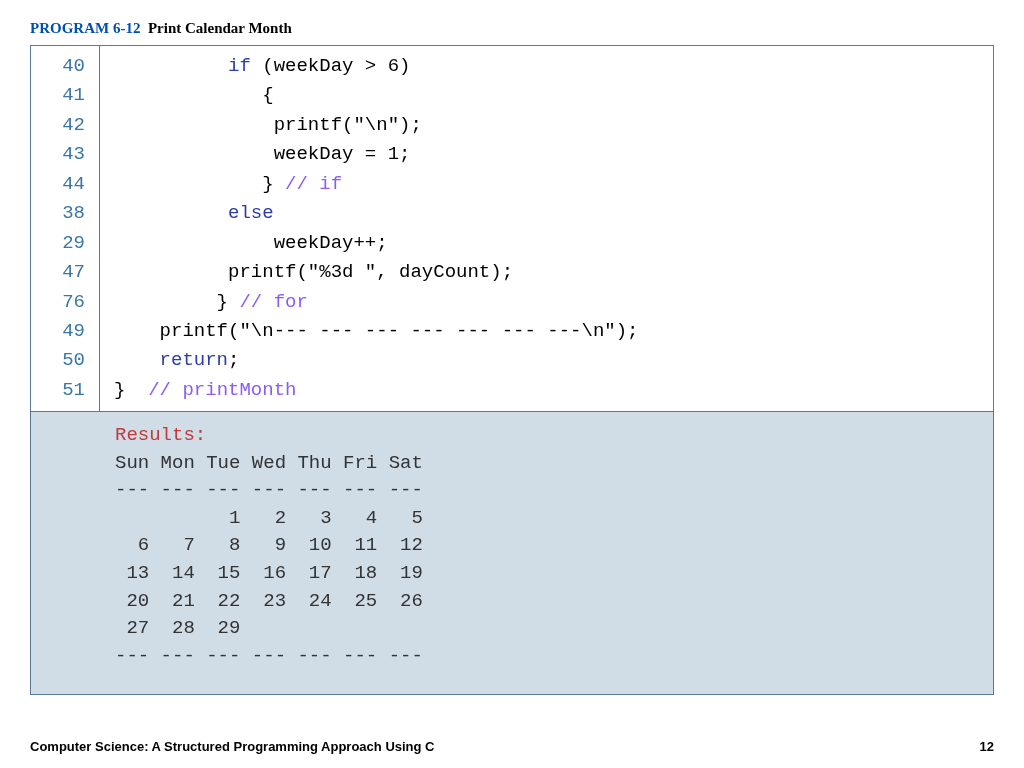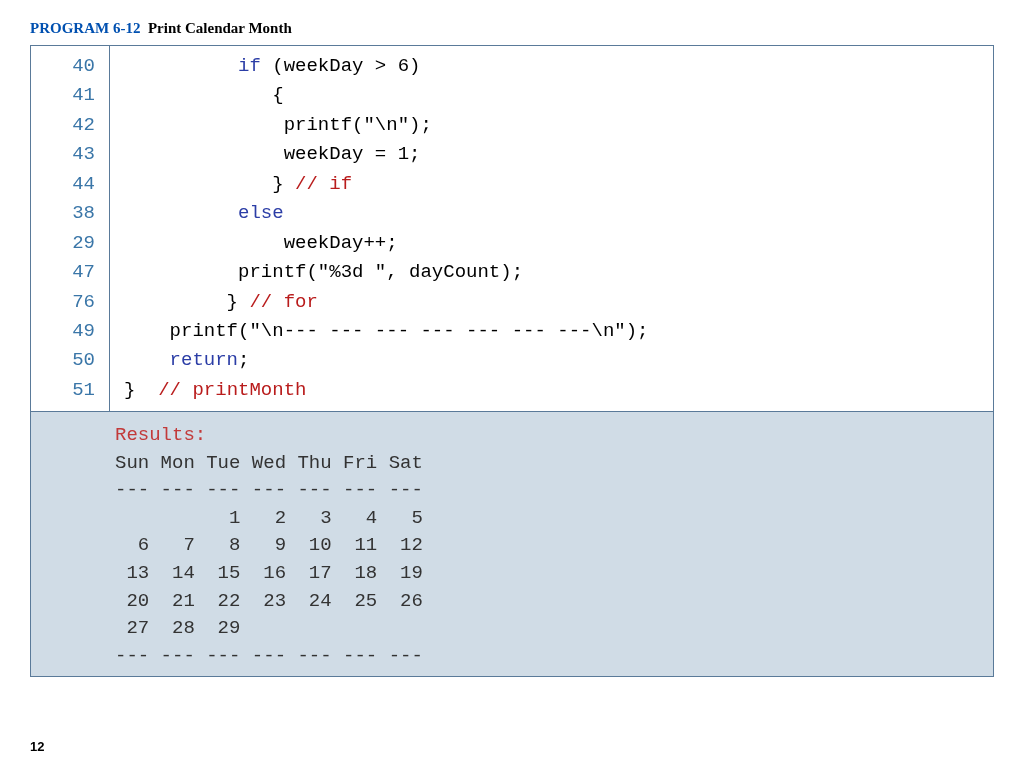--- a/index.html
+++ b/index.html
@@ -26,47 +26,46 @@
     color: #000;
   }
   .code-block {
     border: 1px solid #5a7a99;
     border-bottom: none;
     background: #ffffff;
     display: flex;
     font-family: 'Courier New', monospace;
     font-size: 19px;
     line-height: 1.55;
-    padding-left: 10px;
   }
   .gutter {
     width: 60px;
     color: #3a76a8;
     text-align: right;
     padding: 6px 8px 6px 0;
     border-right: 1px solid #5a7a99;
   }
   .gutter div {
     padding-right: 6px;
   }
   .code {
     padding: 6px 0 6px 14px;
     white-space: pre;
     color: #000;
     flex: 1;
   }
   .kw { color: #2b3da6; }
-  .com { color: #b91c1c; }
+  .com { color: #8b5cf6; }
   .results-block {
     border: 1px solid #5a7a99;
     background: #d0dce6;
     font-family: 'Courier New', monospace;
     font-size: 19px;
     line-height: 1.45;
-    padding: 10px 0 6px 84px;
+    padding: 10px 0 24px 84px;
     white-space: pre;
     color: #333;
   }
   .results-label {
     color: #c23a3a;
   }
   .footer {
     position: absolute;
     bottom: 14px;
     left: 30px;
@@ -122,14 +121,15 @@
 --- --- --- --- --- --- ---
           1   2   3   4   5
   6   7   8   9  10  11  12
  13  14  15  16  17  18  19
  20  21  22  23  24  25  26
  27  28  29
 --- --- --- --- --- --- ---</span></div>
 </div>
 
 <div class="footer">
+  <span>Computer Science: A Structured Programming Approach Using C</span>
   <span>12</span>
 </div>
 
 </body></html>

